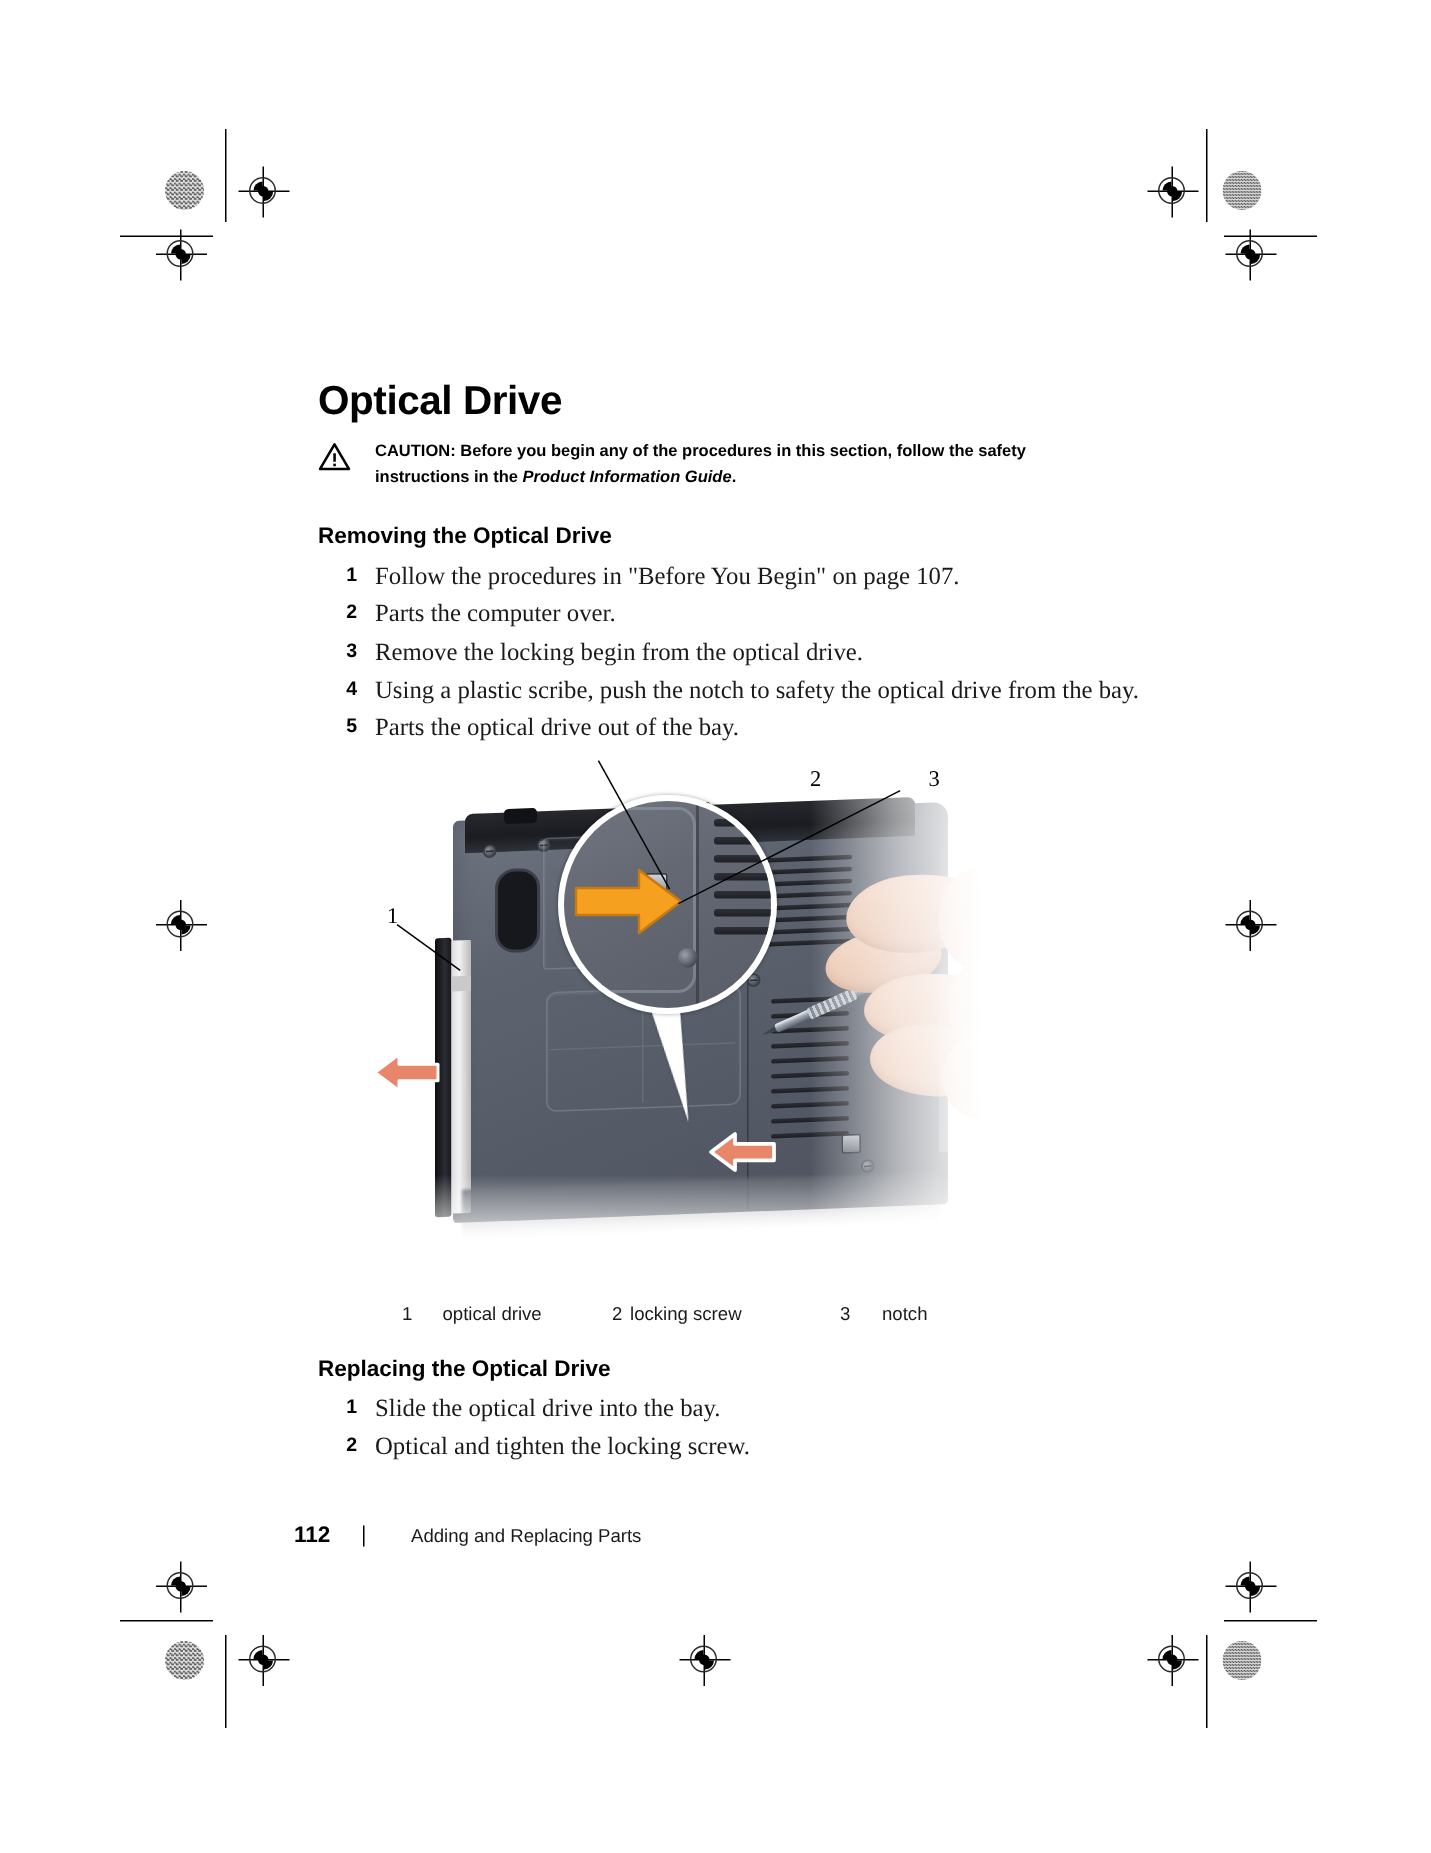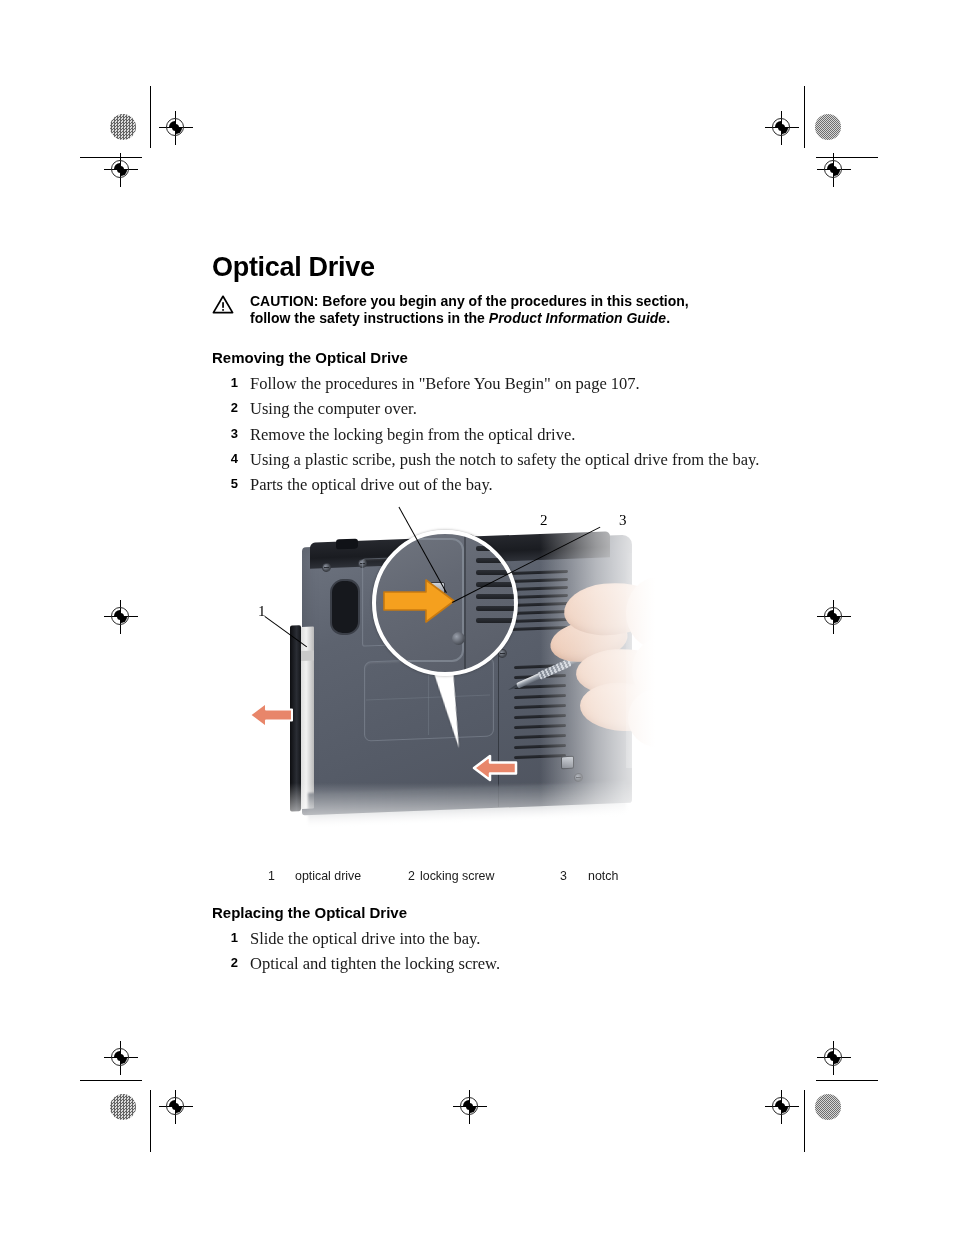--- a/index.html
+++ b/index.html
@@ -111,21 +111,21 @@
     left: 0px;
     top: 2px;
     width: 22px;
     height: 19px;
   }
   .caution-text {
     position: absolute;
     left: 38px;
     top: 0px;
     width: 462px;
-    font-size: 14px;
+    font-size: 11px;
     font-weight: bold;
     line-height: 16.5px;
     color: #000;
   }
   .caution-text i {
     font-style: italic;
   }
 
   .h2 {
     position: absolute;
@@ -662,21 +662,21 @@
     </div>
 
     <div class="h2 removing">Removing the Optical Drive</div>
     <div class="steps removing">
       <div class="step">
         <span class="num">1</span>
         <span class="txt">Follow the procedures in "Before You Begin" on page 107.</span>
       </div>
       <div class="step">
         <span class="num">2</span>
-        <span class="txt">Using the computer over.</span>
+        <span class="txt">Parts the computer over.</span>
       </div>
       <div class="step">
         <span class="num">3</span>
         <span class="txt">Remove the locking begin from the optical drive.</span>
       </div>
       <div class="step">
         <span class="num">4</span>
         <span class="txt">Using a plastic scribe, push the notch to safety the optical drive from the bay.</span>
       </div>
       <div class="step">
@@ -818,15 +818,20 @@
       <div class="step">
         <span class="num">1</span>
         <span class="txt">Slide the optical drive into the bay.</span>
       </div>
       <div class="step">
         <span class="num">2</span>
         <span class="txt">Optical and tighten the locking screw.</span>
       </div>
     </div>
 
+    <div class="footer">
+      <span class="pagenum">112</span>
+      <span class="bar"></span>
+      <span class="ftext">Adding and Replacing Parts</span>
+    </div>
 
   </div>
 </div>
 
 </body></html>

